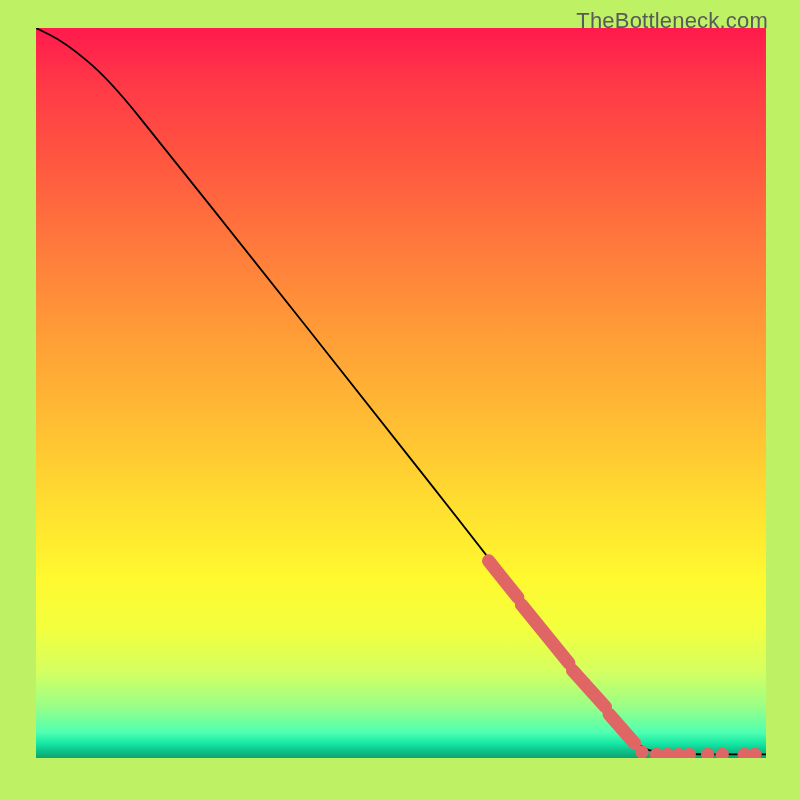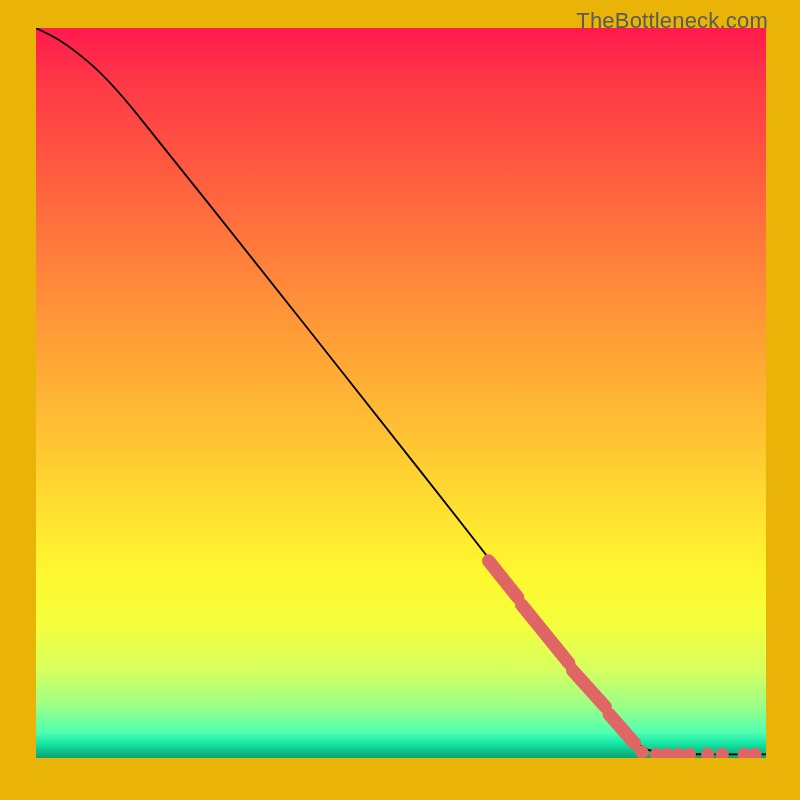--- a/index.html
+++ b/index.html
@@ -8,21 +8,21 @@
     background: #000;
     width: 800px;
     height: 800px;
     overflow: hidden;
     font-family: Arial, Helvetica, sans-serif;
   }
   .frame {
     position: relative;
     width: 800px;
     height: 800px;
-    background: #eab308;
+    background: #bef264;
   }
   .plot {
     position: absolute;
     left: 36px;
     top: 28px;
     width: 730px;
     height: 730px;
     background: linear-gradient(
       to bottom,
       #ff1a4d 0%,

